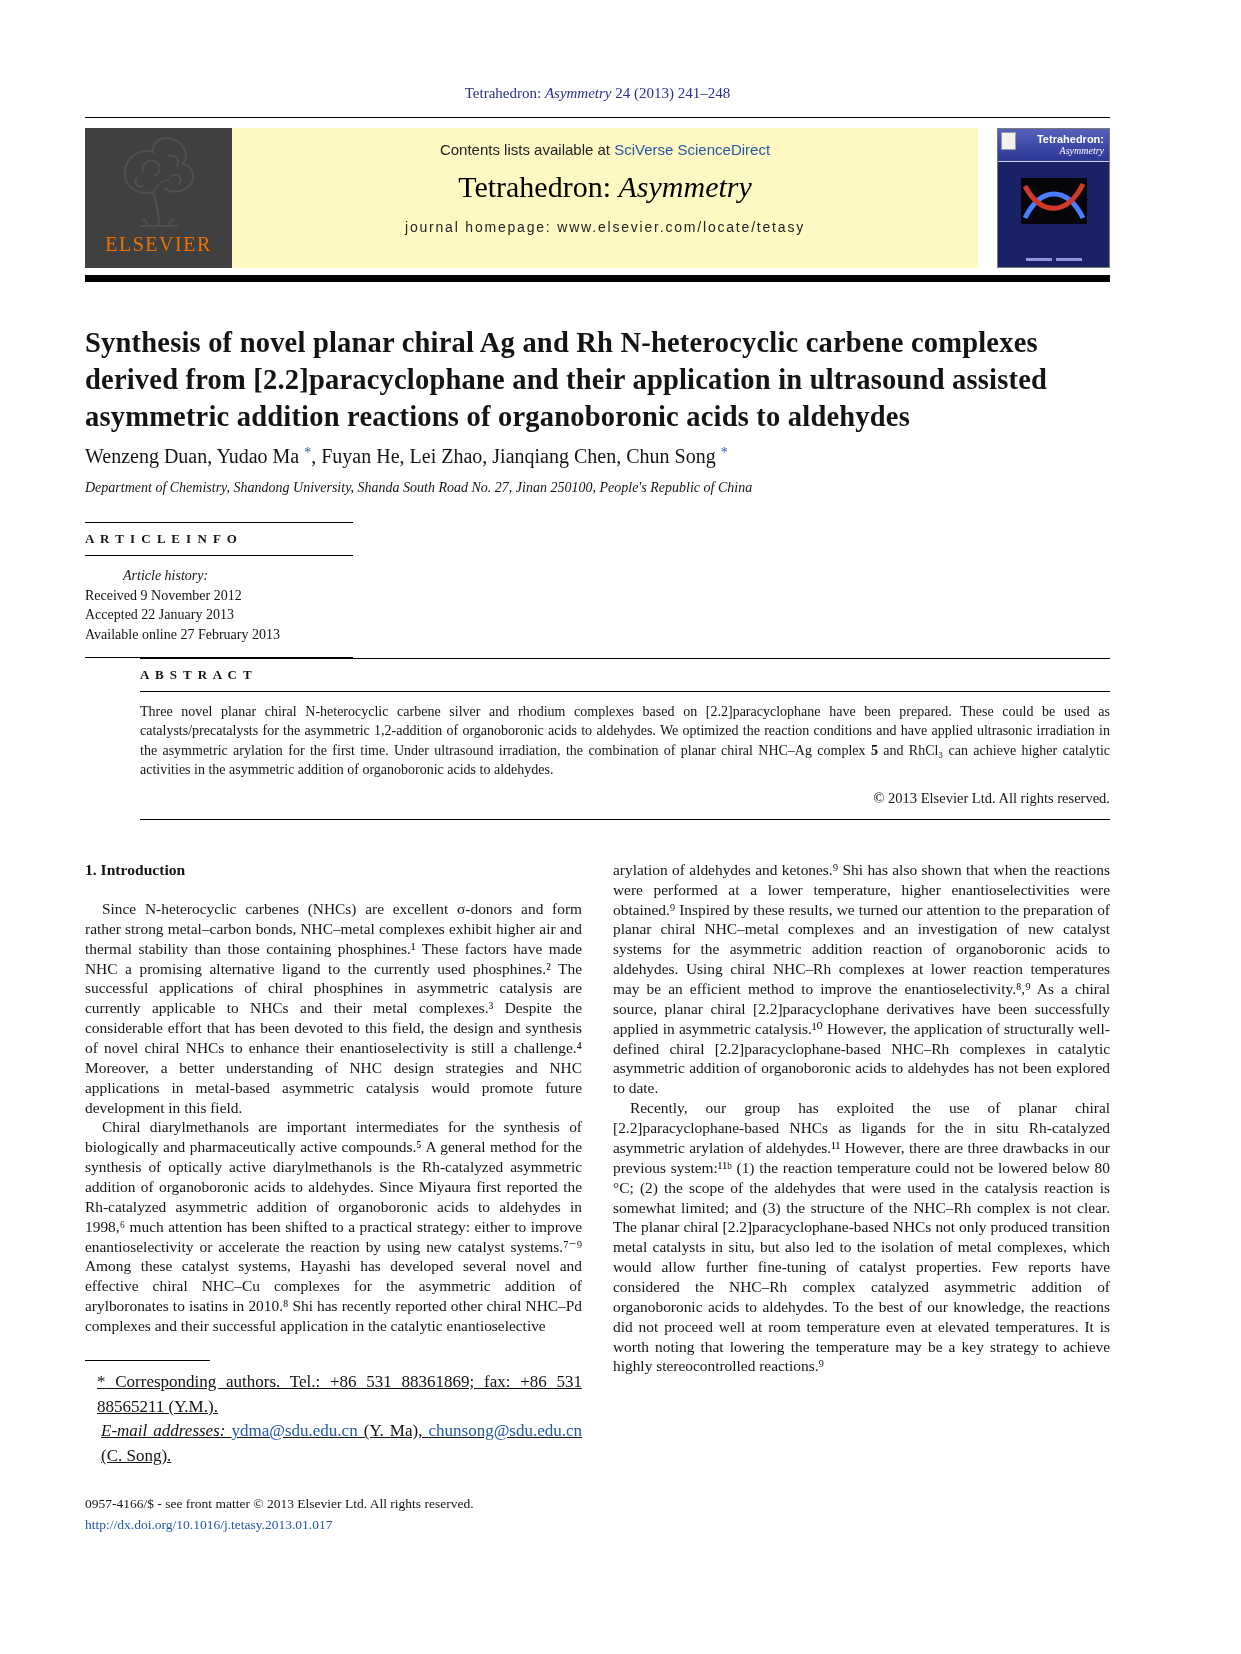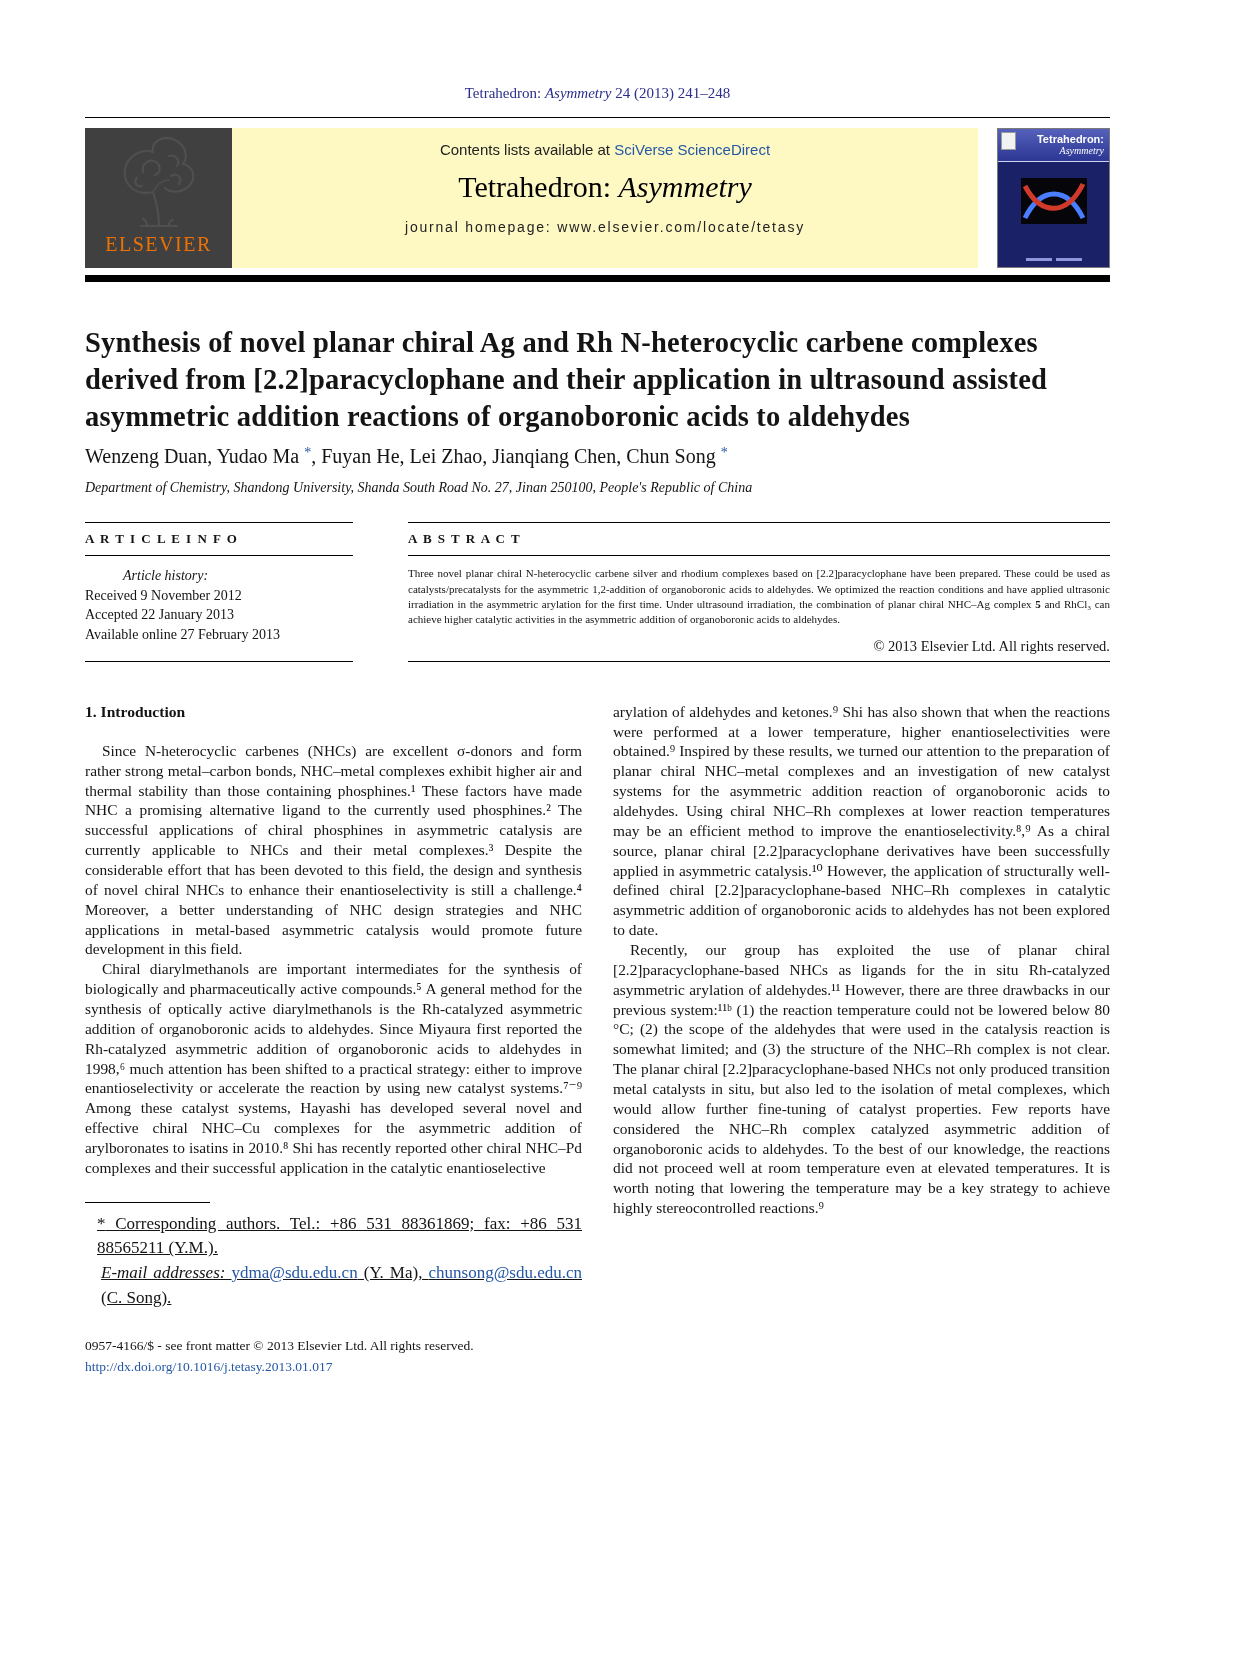--- a/index.html
+++ b/index.html
@@ -34,27 +34,27 @@
   .cover-logo-box { position: absolute; top: 3px; left: 3px; width: 15px; height: 18px; background: #f2f2f2; border: 1px solid #999; }
   .cover-art { display: flex; justify-content: center; margin-top: 16px; }
   .cover-marks { position: absolute; bottom: 6px; left: 0; right: 0; display: flex; justify-content: center; gap: 4px; }
   .cover-marks span { display: block; width: 26px; height: 3px; background: #8d96d8; }
 
   .title { font-size: 28.5px; font-weight: bold; line-height: 1.3; margin: 42px 15px 0 0; max-width: 965px; letter-spacing: 0.2px; }
   .authors { font-size: 20px; margin-top: 10px; }
   .authors .star { color: #2457a5; font-size: 14px; vertical-align: 6px; }
   .affiliation { font-style: italic; font-size: 14px; margin-top: 12px; }
 
-  .meta-block { display: flex; margin-top: 26px; }
+  .meta-block { display: flex; margin-top: 26px; flex-direction: column; }
   .meta-left { width: 268px; border-bottom: 1px solid #000; padding-bottom: 12px; }
-  .meta-right { flex: 1; margin-left: 55px; border-bottom: 1px solid #000; padding-bottom: 6px; }
+  .meta-right { flex: 1; margin-left: 55px; border-bottom: 1px solid #000; padding-bottom: 12px; }
   .meta-heading { border-top: 1px solid #000; border-bottom: 1px solid #000; padding: 8px 0; font-size: 13px; font-weight: bold; letter-spacing: 1.5px; margin-bottom: 10px; }
   .history-label { font-style: italic; font-size: 14px; line-height: 1.4; margin-left: 38px; }
   .history-line { font-size: 14px; line-height: 1.4; }
-  .abstract-text { margin: 2px 0 0 0; font-size: 11px; line-height: 1.4; text-align: justify; }
+  .abstract-text { margin: 2px 0 0 0; font-size: 14px; line-height: 1.4; text-align: justify; }
   .copyright { text-align: right; font-size: 14.5px; margin-top: 10px; }
 
   .body-cols { display: flex; margin-top: 40px; }
   .col { width: 497px; font-size: 15.4px; line-height: 1.29; text-align: justify; }
   .col-left { margin-right: 31px; }
   .section { font-size: 15.6px; font-weight: bold; margin: 0 0 19px 0; text-align: left; }
   .para { margin: 0; text-indent: 17px; }
   .para.noindent { text-indent: 0; }
 
   .footnote { margin-top: 24px; font-size: 17px; line-height: 1.45; text-decoration: underline; }

